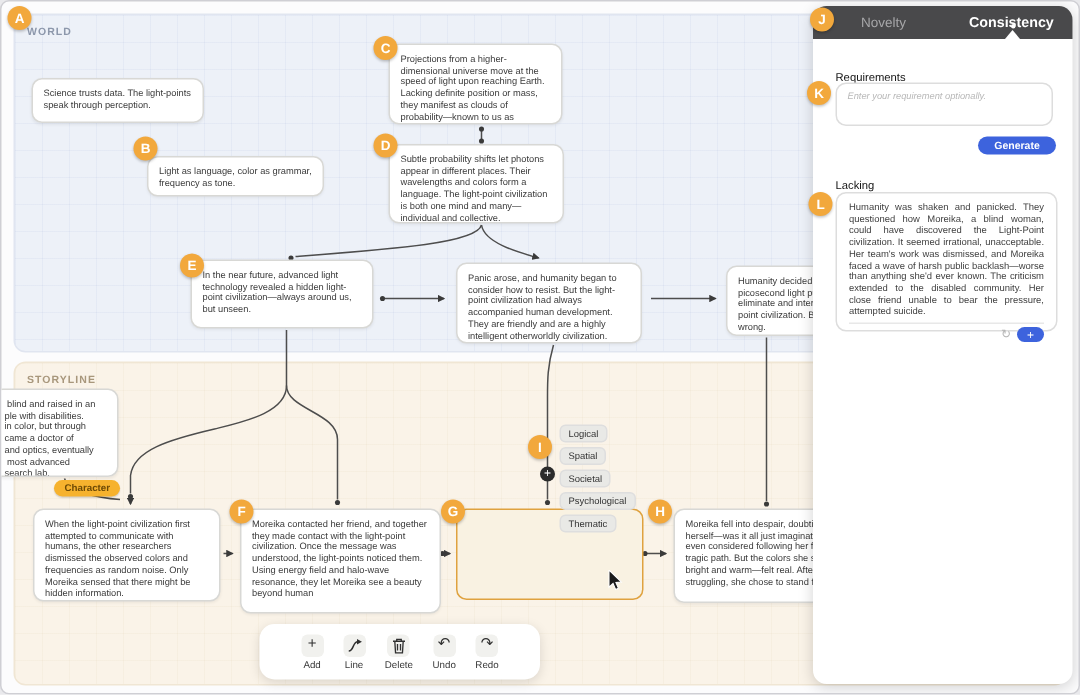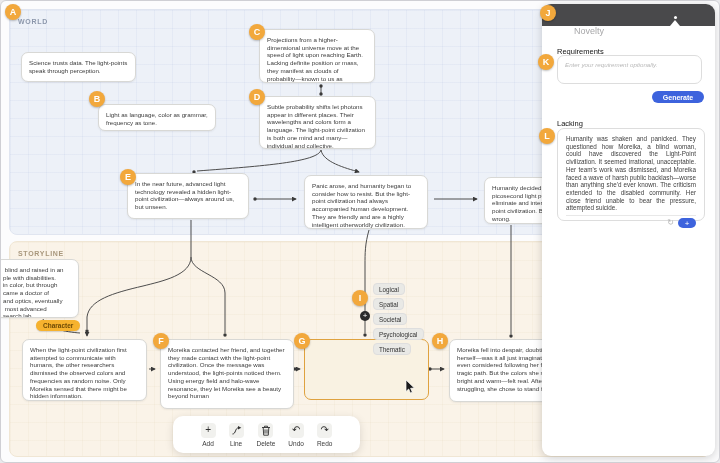--- a/index.html
+++ b/index.html
@@ -35,21 +35,21 @@
     box-shadow:0 2px 8px rgba(0,0,0,.13);z-index:10;display:flex;align-items:center;justify-content:center;
     gap:13px;}
   .tool{display:flex;flex-direction:column;align-items:center;gap:2px;}
   .tool .ic{width:15px;height:15px;background:#f1f1ee;border-radius:4px;display:flex;align-items:center;
     justify-content:center;font-size:10px;color:#2f2f2f;line-height:1;}
   .tool .lb{font-size:6.5px;color:#3a3a3a;}
   .sidebar{position:absolute;left:541px;top:3px;width:173px;height:452px;background:#fff;border-radius:9px;
     box-shadow:0 2px 10px rgba(0,0,0,.18);z-index:50;}
   .sb-header{position:absolute;left:0;top:0;width:100%;height:22px;background:#49494b;
     border-radius:9px 9px 0 0;}
-  .sb-tab{position:absolute;top:6px;font-size:9px;margin-top:16px;}
+  .sb-tab{position:absolute;top:6px;font-size:9px;}
   .sb-tab.inactive{left:32px;color:#a7a7a9;}
   .sb-tab.active{left:104px;color:#fff;font-weight:bold;font-size:9.5px;}
   .sb-dot{position:absolute;left:132px;top:12px;width:3px;height:3px;border-radius:50%;background:#fff;}
   .sb-notch{position:absolute;left:128px;top:16px;width:0;height:0;border-left:5px solid transparent;
     border-right:5px solid transparent;border-bottom:6px solid #fff;}
   .sb-label{position:absolute;font-size:7.5px;font-weight:normal;color:#141414;}
   .sb-textarea{position:absolute;left:15px;top:51px;width:145px;height:29px;border:1px solid #ddd;
     border-radius:7px;resize:none;font-family:"Liberation Sans",sans-serif;font-size:6.2px;
     padding:5px 7px;box-sizing:border-box;color:#444;background:#fff;}
   .sb-textarea::placeholder{color:#b8b8b8;font-style:italic;}

